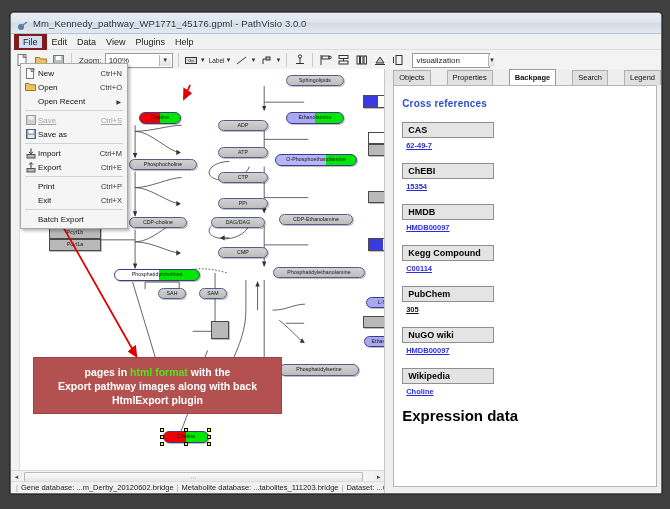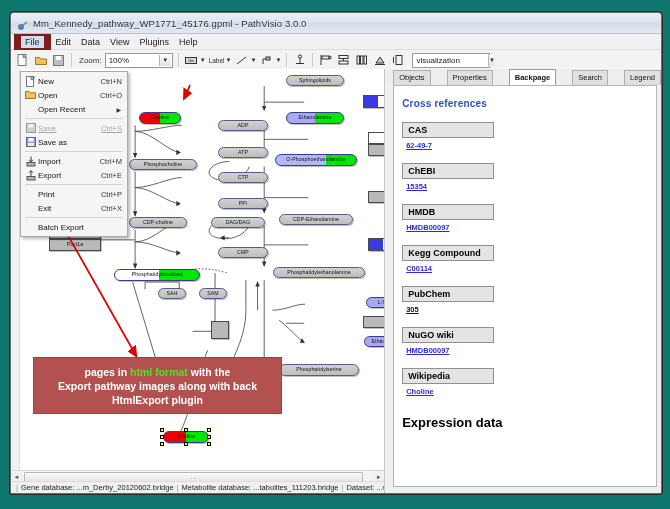--- a/index.html
+++ b/index.html
@@ -1,18 +1,18 @@
 <!DOCTYPE html>
 <html><head>
 <meta charset="utf-8">
 <style>
   html,body{margin:0;padding:0;background:#000;}
   body{width:670px;height:509px;overflow:hidden;font-family:"Liberation Sans",sans-serif;}
 
-  #root{position:relative;width:670px;height:509px;background:#0f766e;}
+  #root{position:relative;width:670px;height:509px;background:#404040;}
 
   
   #window{
     position:absolute;left:10px;top:12px;width:650px;height:480px;
     background:#e8e8e8;
     border:1px solid #6a6a6a;
     border-radius:4px 4px 2px 2px;
     box-shadow:0 0 0 1px #2c2c2c;
     overflow:hidden;
   }
@@ -29,21 +29,21 @@
     font-size:9.5px;color:#1b2a3a;white-space:nowrap;letter-spacing:.1px;
     text-shadow:0 1px 0 rgba(255,255,255,.85);
   }
 
   
   #menubar{
     height:15px;background:#f1f1f1;border-bottom:1px solid #ddd;
     display:flex;align-items:center;padding:0 3px;gap:0px;
   }
   #menubar .mi{font-size:9px;color:#222;padding:1px 5px;line-height:12px;white-space:nowrap;}
-  #menubar .mi.active{background:#cfdef0;border:7px solid #7f1d1d;padding:0px 4px;}
+  #menubar .mi.active{background:#cfdef0;border:5px solid #7f1d1d;padding:0px 4px;}
 
   
   #toolbar{
     height:20px;background:#f3f3f3;border-bottom:1px solid #cfcfcf;
     display:flex;align-items:center;padding:0 4px;gap:3px;position:relative;
   }
   .tbsep{width:1px;height:14px;background:#cccccc;margin:0 2px;}
   .tbbtn{width:15px;height:15px;display:flex;align-items:center;justify-content:center;}
   .zoomlbl{font-size:8px;color:#333;margin-left:2px;}
   .combo{
@@ -126,21 +126,21 @@
   #callout .hl{color:#58e020;}
 
   
   #batchbox{
     position:absolute;left:9px;top:184px;width:106px;height:17px;
     border:1.5px solid #e00000;box-sizing:border-box;pointer-events:none;
   }
 
   
   #filemenu{
-    position:absolute;left:9px;top:58px;width:106px;
+    position:absolute;left:9px;top:50px;width:106px;
     background:#f5f5f5;border:1px solid #a9a9a9;box-shadow:2px 2px 3px rgba(0,0,0,.28);
     padding:2px 0;z-index:40;font-size:8px;color:#111;
   }
   #filemenu .row{display:flex;align-items:center;height:14px;padding:0 2px;position:relative;}
   #filemenu .ic{width:15px;display:flex;align-items:center;justify-content:center;flex:0 0 15px;}
   #filemenu .lab{flex:1;white-space:nowrap;}
   #filemenu .acc{color:#333;font-size:7.5px;padding-right:3px;white-space:nowrap;}
   #filemenu .row.disabled .lab,#filemenu .row.disabled .acc{color:#a6a6a6;text-decoration:underline;}
   #filemenu .divider{height:1px;background:#d3d3d3;margin:2px 4px;}
   #filemenu .sub{font-size:6px;color:#333;padding-right:4px;}
@@ -161,21 +161,21 @@
     margin:6px 0 10px 0;font-size:10px;color:#2b4fcf;font-weight:bold;letter-spacing:.2px;
   }
   .xref{margin-bottom:3px;}
   .xref .hdr{
     border:1px solid #8f8f8f;background:#e4e4e4;font-size:9px;font-weight:bold;color:#000;
     padding:2px 5px;display:inline-block;min-width:92px;box-sizing:border-box;
   }
   .xref .val{font-size:7.5px;padding:3px 2px 7px 4px;color:#111;}
   .xref .val a{color:#2b2be0;text-decoration:underline;font-weight:bold;}
   .xref .val.plain{color:#111;font-weight:bold;text-decoration:underline;}
-  #exprhdr{font-size:13px;font-weight:bold;color:#000;margin-top:12px;}
+  #exprhdr{font-size:15px;font-weight:bold;color:#000;margin-top:4px;}
 </style>
 </head>
 <body>
 
 <div id="root">
  <div id="window">
 
   <div id="titlebar">
     <span class="tbicon">
       <svg viewBox="0 0 11 11" width="11" height="11">

